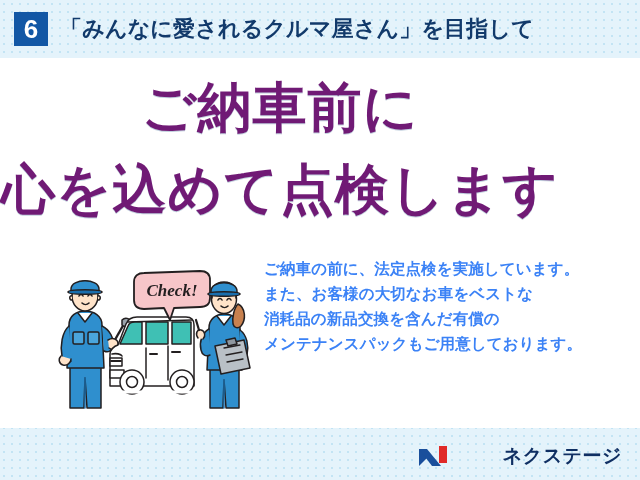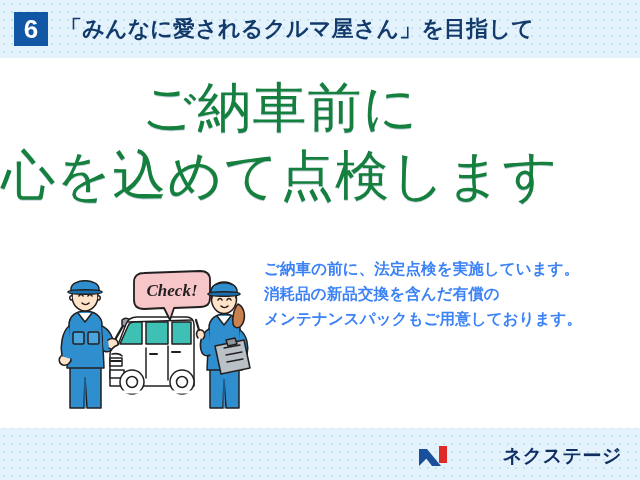--- a/index.html
+++ b/index.html
@@ -68,32 +68,32 @@
     background: #ffffff;
   }
 
   
   #headline {
     position: absolute;
     left: 0;
     top: 22px;
     width: 560px;
     text-align: center;
-    color: #15803d;
-    font-weight: normal;
+    color: #701a75;
+    font-weight: bold;
     line-height: 1.0;
     letter-spacing: 1px;
     text-shadow: 0 1px 0 rgba(10,70,125,.25);
   }
   #headline .hl-line {
     display: block;
     font-size: 54px;
   }
   #headline .hl-line + .hl-line {
-    margin-top: 14px;
+    margin-top: 28px;
   }
 
   
   #body-copy {
     position: absolute;
     left: 264px;
     top: 198px;
     width: 364px;
     color: #3b82f6;
     font-size: 15.5px;
@@ -285,20 +285,21 @@
             <path d="M163 48 C165 50 168 50 170 48" stroke-width="1.6"></path>
           </g>
         </g>
 
         <text x="114" y="38" text-anchor="middle" font-family="'Liberation Serif', 'DejaVu Serif', serif" font-size="17" font-style="italic" font-weight="bold" fill="#231f20">Check!</text>
       </svg>
     </div>
 
     <div id="body-copy">
       <span class="copy-line">ご納車の前に、法定点検を実施しています。</span>
+      <span class="copy-line">また、お客様の大切なお車をベストな</span>
       <span class="copy-line">消耗品の新品交換を含んだ有償の</span>
       <span class="copy-line">メンテナンスパックもご用意しております。</span>
     </div>
 
   </div>
 
   <div id="footer-band"></div>
 
   <div id="brand-logo">
     <svg id="brand-mark" width="30" height="22" viewBox="0 0 30 22" xmlns="http://www.w3.org/2000/svg">

